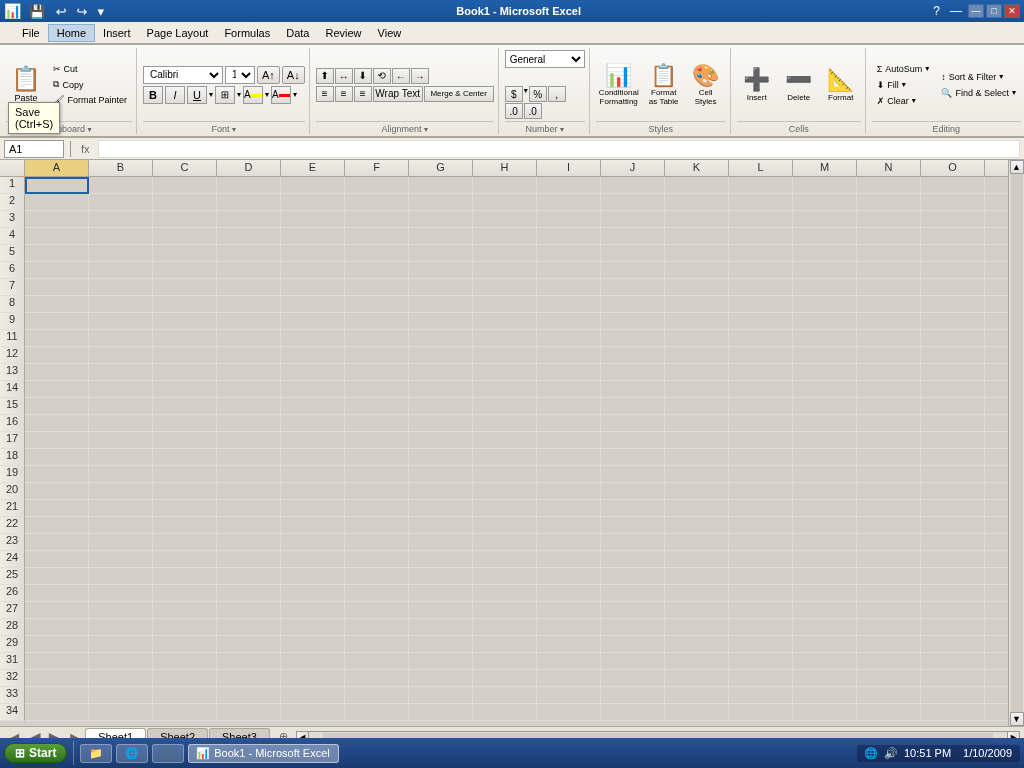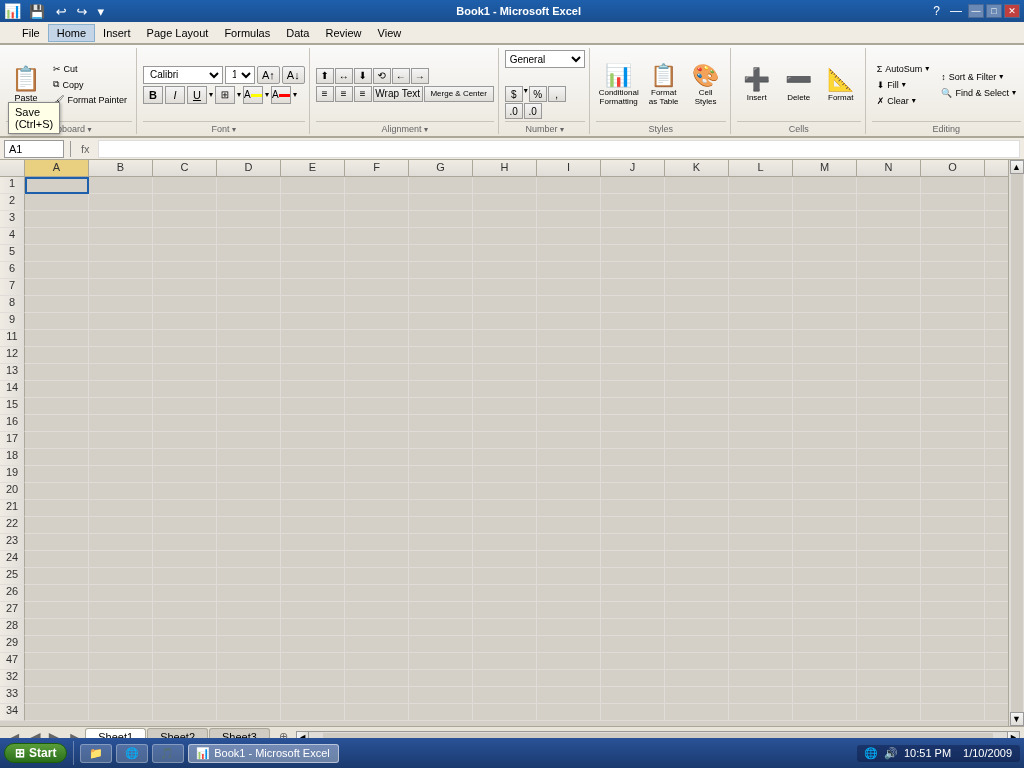--- a/index.html
+++ b/index.html
@@ -1080,21 +1080,21 @@
                 <div class="grid-cell"></div>
                 <div class="grid-cell"></div>
                 <div class="grid-cell"></div>
                 <div class="grid-cell"></div>
                 <div class="grid-cell"></div>
                 <div class="grid-cell"></div>
                 <div class="grid-cell"></div>
                 <div class="grid-cell"></div>
               </div>
               <div class="grid-row">
-                <div class="row-header">47</div>
+                <div class="row-header">31</div>
                 <div class="grid-cell"></div>
                 <div class="grid-cell"></div>
                 <div class="grid-cell"></div>
                 <div class="grid-cell"></div>
                 <div class="grid-cell"></div>
                 <div class="grid-cell"></div>
                 <div class="grid-cell"></div>
                 <div class="grid-cell"></div>
                 <div class="grid-cell"></div>
                 <div class="grid-cell"></div>

